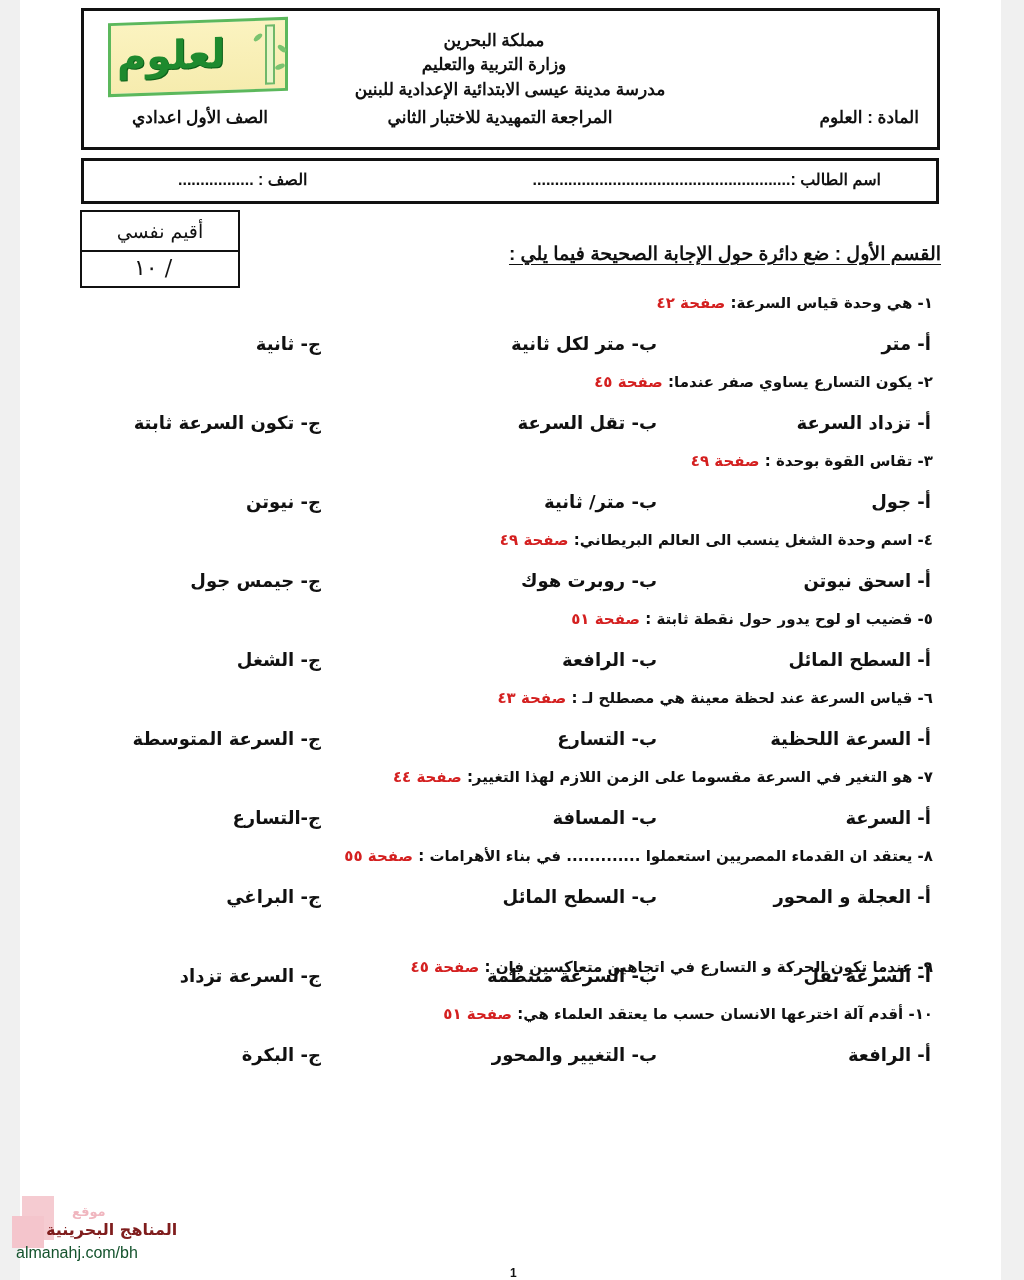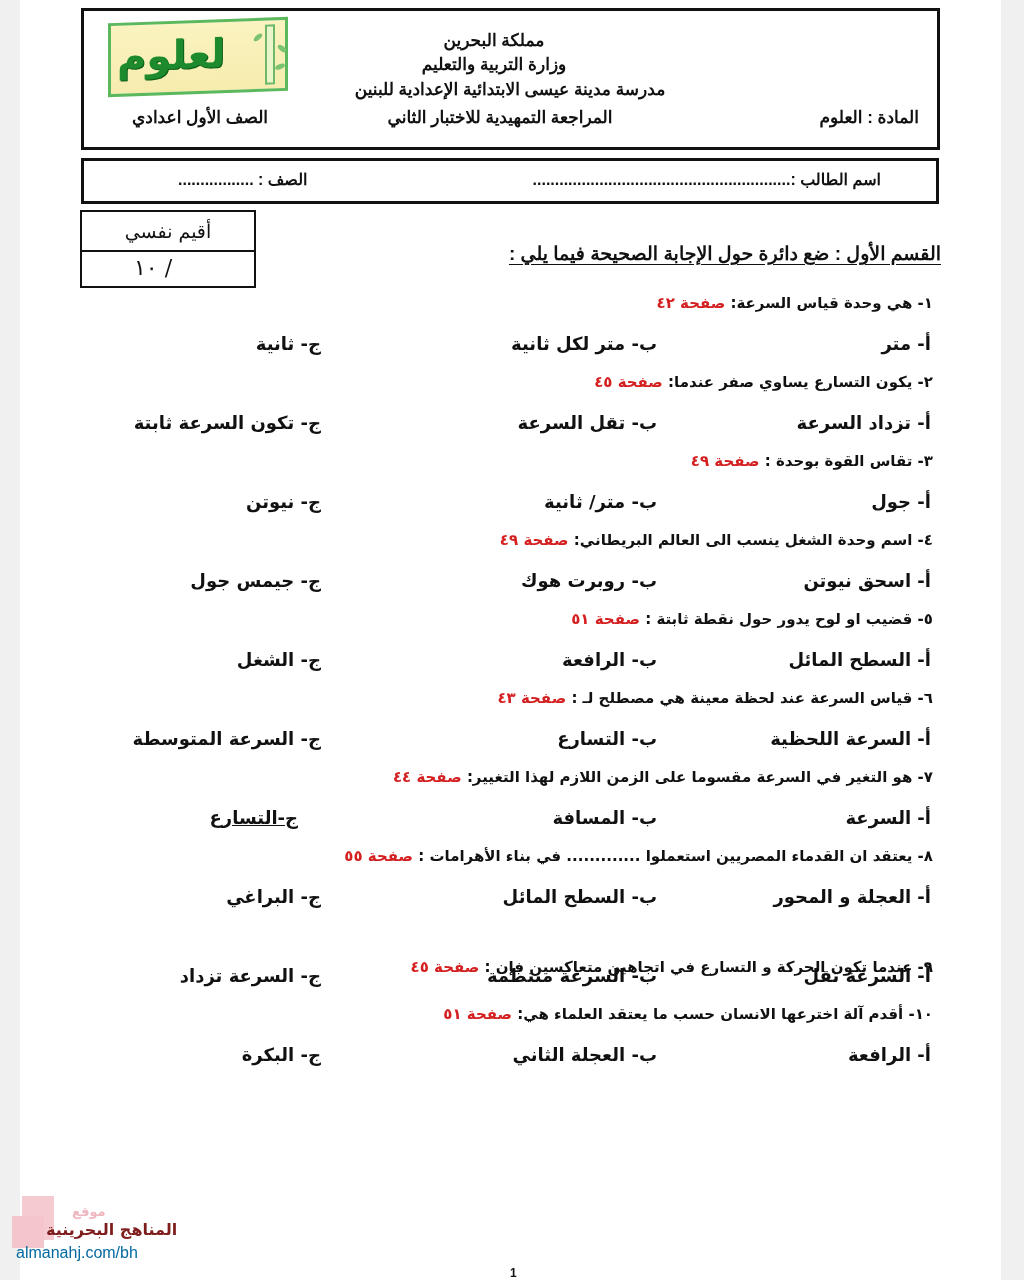--- a/index.html
+++ b/index.html
@@ -1,39 +1,39 @@
 <!DOCTYPE html>
 <html><head>
   <meta charset="utf-8">
   <style>
     html, body { margin:0; padding:0; }
     body { width:1024px; height:1280px; background:#f0f0f0; position:relative; overflow:hidden; font-family:"DejaVu Sans", sans-serif; color:#111; }
     .page { position:absolute; left:20px; top:0; width:981px; height:1280px; background:#fff; }
     .box { position:absolute; border:3px solid #111; box-sizing:border-box; }
     .header-box { left:61px; top:8px; width:859px; height:142px; }
     .name-box { left:61px; top:158px; width:858px; height:46px; }
-    .score-box { left:60px; top:210px; width:176px; height:78px; border-width:2px; }
+    .score-box { left:60px; top:210px; width:160px; height:78px; border-width:2px; }
     .score-top { position:absolute; left:0; right:0; top:0; height:38px; border-bottom:2px solid #111; text-align:center; font-family:"DejaVu Serif", serif; font-size:19px; line-height:38px; }
     .score-bottom { position:absolute; left:0; right:0; top:38px; bottom:0; font-family:"DejaVu Serif", serif; font-size:22px; line-height:36px; padding-left:52px; }
     .t { position:absolute; white-space:nowrap; direction:rtl; font-weight:bold; }
     .hdr { font-family:"Liberation Sans", sans-serif; font-size:17px; text-align:center; }
     .logo { position:absolute; left:88px; top:20px; width:180px; height:74px; background:linear-gradient(#fbf3c0,#f6ecae); border:3px solid #5cb85c; box-sizing:border-box; transform:skewY(-2deg); }
     .logo-word { position:absolute; left:6px; top:8px; font-family:"DejaVu Sans", sans-serif; font-weight:bold; font-size:40px; color:#1e8a2e; direction:rtl; letter-spacing:-1px; text-shadow:1px 1px 0 #0b5e18; }
     .bamboo { position:absolute; right:10px; top:4px; width:10px; height:60px; border:2px solid #6fb86a; background:#eaf6c9; box-sizing:border-box; }
     .leaf { position:absolute; width:10px; height:5px; background:#7ac36f; border-radius:50%; }
     .q { font-family:"DejaVu Sans", sans-serif; font-size:15px; }
     .pg { color:#d42020; }
     .opt { font-family:"DejaVu Sans", sans-serif; font-size:18px; }
     .section-title { font-family:"Liberation Sans", sans-serif; font-size:19px; text-decoration:underline; text-underline-offset:4px; }
     .watermark { position:absolute; left:12px; top:1196px; width:180px; height:80px; }
     .wm-sq1 { position:absolute; left:0; top:20px; width:32px; height:32px; background:#f4c5cc; }
     .wm-sq2 { position:absolute; left:10px; top:0; width:32px; height:44px; background:#f4c5cc; opacity:.9; }
     .wm-ar1 { position:absolute; left:60px; top:8px; font-size:13px; color:#f0b6bf; font-weight:bold; direction:rtl; }
     .wm-ar2 { position:absolute; left:34px; top:24px; font-size:16px; color:#7f1d1d; font-weight:bold; direction:rtl; }
-    .wm-url { position:absolute; left:4px; top:48px; font-family:"Liberation Sans", sans-serif; font-size:16px; color:#0369a1; }
+    .wm-url { position:absolute; left:4px; top:48px; font-family:"Liberation Sans", sans-serif; font-size:16px; color:#14532d; }
     .pagenum { position:absolute; left:490px; top:1266px; font-family:"Liberation Sans", sans-serif; font-size:12px; font-weight:bold; }
   </style>
 </head>
 <body>
 
 <div class="page">
 
   <div class="box header-box"></div>
 
   <div class="logo">
@@ -83,32 +83,32 @@
       <div class="t opt" style="right: 70px; top: 649px;">أ- السطح المائل</div>
       <div class="t opt" style="right: 344px; top: 649px;">ب- الرافعة</div>
       <div class="t opt" style="right: 680px; top: 649px;">ج- الشغل</div>
       <div class="t q" style="right: 68px; top: 689px;"><span>٦- قياس السرعة عند لحظة معينة هي مصطلح لـ :</span> <span class="pg">صفحة ٤٣</span></div>
       <div class="t opt" style="right: 70px; top: 728px;">أ-  السرعة اللحظية</div>
       <div class="t opt" style="right: 344px; top: 728px;">ب- التسارع</div>
       <div class="t opt" style="right: 680px; top: 728px;">ج- السرعة المتوسطة</div>
       <div class="t q" style="right: 68px; top: 768px;"><span>٧- هو التغير في السرعة مقسوما على الزمن اللازم لهذا التغيير:</span> <span class="pg">صفحة ٤٤</span></div>
       <div class="t opt" style="right: 70px; top: 807px;">أ- السرعة</div>
       <div class="t opt" style="right: 344px; top: 807px;">ب- المسافة</div>
-      <div class="t opt" style="right: 703px; top: 807px; text-decoration: underline;">ج-التسارع</div>
+      <div class="t opt" style="right: 680px; top: 807px;">ج-التسارع</div>
       <div class="t q" style="right: 68px; top: 847px;"><span>٨- يعتقد ان القدماء المصريين استعملوا ............. في بناء الأهرامات :</span> <span class="pg">صفحة ٥٥</span></div>
       <div class="t opt" style="right: 70px; top: 886px;">أ-  العجلة و المحور</div>
       <div class="t opt" style="right: 344px; top: 886px;">ب- السطح المائل</div>
       <div class="t opt" style="right: 680px; top: 886px;">ج- البراغي</div>
       <div class="t q" style="right: 68px; top: 926px; margin-top: 32px;"><span>٩- عندما تكون الحركة و التسارع في اتجاهين متعاكسين فإن :</span> <span class="pg">صفحة ٤٥</span></div>
       <div class="t opt" style="right: 70px; top: 965px;">أ- السرعة تقل</div>
       <div class="t opt" style="right: 344px; top: 965px;">ب- السرعة منتظمة</div>
       <div class="t opt" style="right: 680px; top: 965px;">ج- السرعة تزداد</div>
       <div class="t q" style="right: 68px; top: 1005px;"><span>١٠- أقدم آلة اخترعها الانسان حسب ما يعتقد العلماء هي:</span> <span class="pg">صفحة ٥١</span></div>
       <div class="t opt" style="right: 70px; top: 1044px;">أ- الرافعة</div>
-      <div class="t opt" style="right: 344px; top: 1044px;">ب- العجلة الثاني</div>
+      <div class="t opt" style="right: 344px; top: 1044px;">ب- التغيير والمحور</div>
       <div class="t opt" style="right: 680px; top: 1044px;">ج- البكرة</div>
     </div>
 
   <div class="pagenum">1</div>
 </div>
 
 <div class="watermark">
   <div class="wm-sq2"></div>
   <div class="wm-sq1"></div>
   <div class="wm-ar1">موقع</div>

